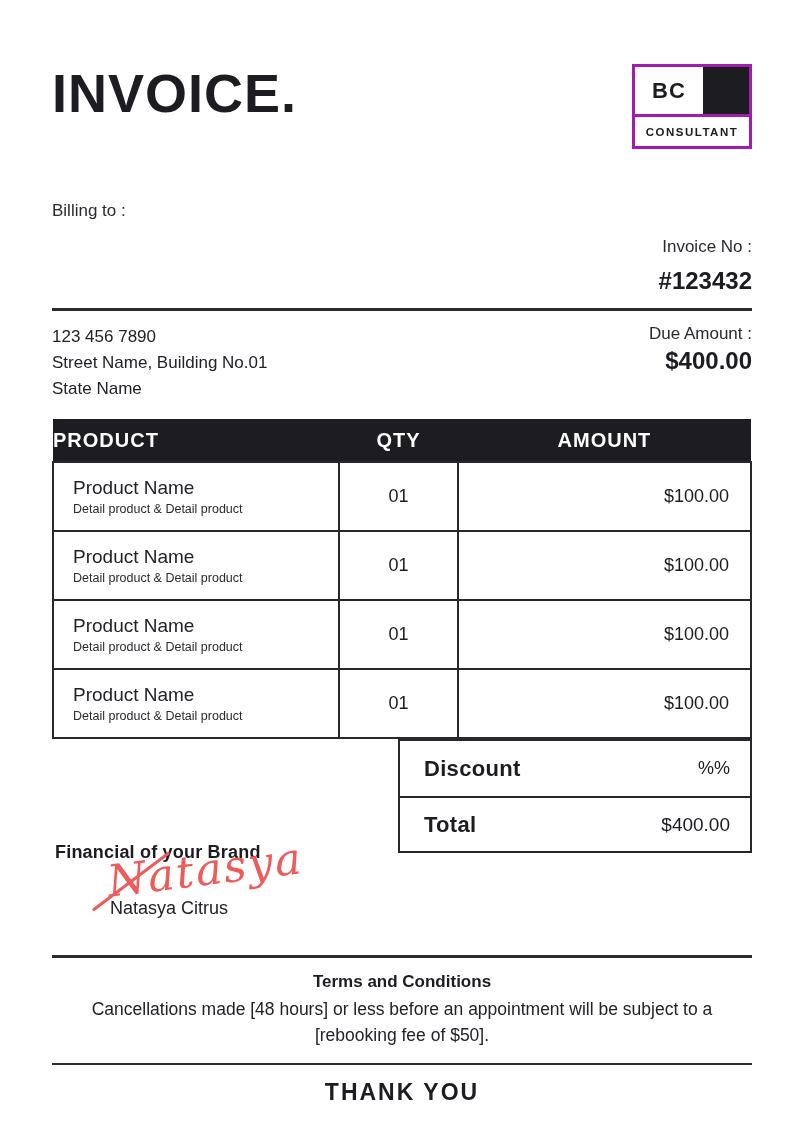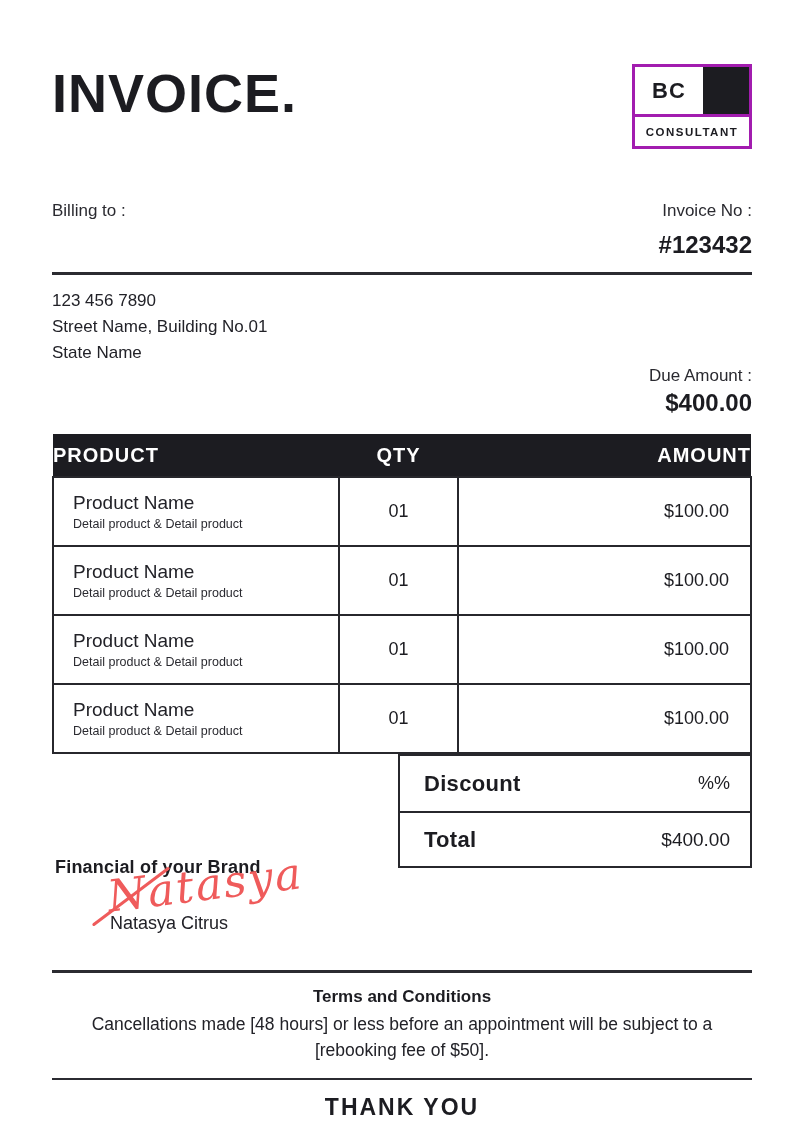--- a/index.html
+++ b/index.html
@@ -32,39 +32,39 @@
   .logo-top-fill { flex:1; background:#1c1c21; }
   .logo-consultant {
     height:29px; background:#ffffff; display:flex; align-items:center; justify-content:center;
     font-size:11.5px; font-weight:700; letter-spacing:1.5px; color:#1c1c21;
   }
 
   
   .billing-row { display:flex; justify-content:space-between; margin-top:52px; }
   .label-sm { font-size:17px; color:#2a2a30; }
   .billing-name { font-size:26px; font-weight:700; margin-top:9px; letter-spacing:0.3px; }
-  .invoice-no-col { text-align:right; }
+  .invoice-no-col { text-align:right;margin-top:36px; }
   .invoice-number { font-size:24px; font-weight:700; margin-top:10px; }
 
   .divider { height:3px; background:#2b2b31; margin-top:13px; }
 
-  .info-row { display:flex; justify-content:space-between; margin-top:13px;flex-direction:column; }
+  .info-row { display:flex; justify-content:space-between; margin-top:13px; }
   .address-lines { font-size:17px; line-height:26px; color:#222228; }
   .due-col { text-align:right; }
   .due-amount { font-size:24px; font-weight:700; margin-top:3px; }
 
   
   .invoice-table { width:100%; border-collapse:collapse; margin-top:17px; }
   .invoice-table th {
     background:#1c1c21; color:#ffffff; font-size:20px; font-weight:700;
     letter-spacing:1px; height:43px; padding:0;
   }
   .th-product { text-align:left; padding-left:21px; }
   .th-qty { text-align:center; }
-  .th-amount { text-align:right; padding-right:21px; }
+  .th-amount { text-align:center; padding-right:21px; }
   .invoice-table td { border:2px solid #27272c; height:69px; }
   .td-product { padding-left:19px; }
   .product-name { font-size:19px; color:#222228; }
   .product-detail { font-size:12.5px; color:#2a2a30; margin-top:3px; }
   .td-qty { text-align:center; font-size:18px; }
   .td-amount { text-align:right; padding-right:21px; font-size:18px; }
 
   
   .bottom-row { display:flex; justify-content:space-between; align-items:flex-start; }
   .summary-box { width:354px; border:2.5px solid #27272c; border-top-width:2px; }

